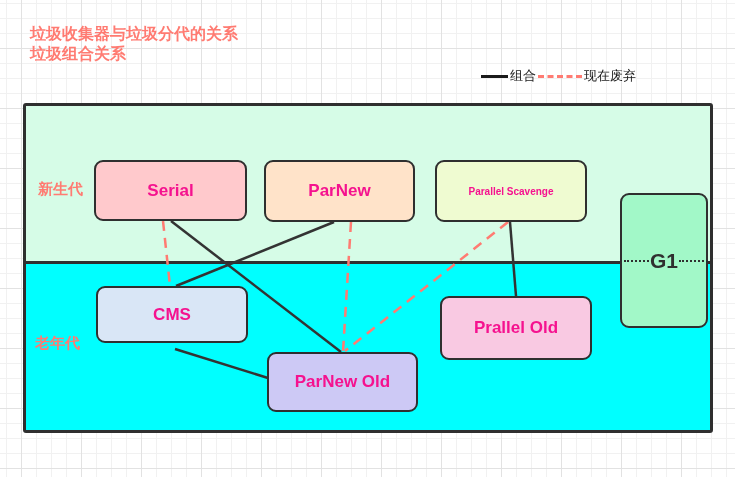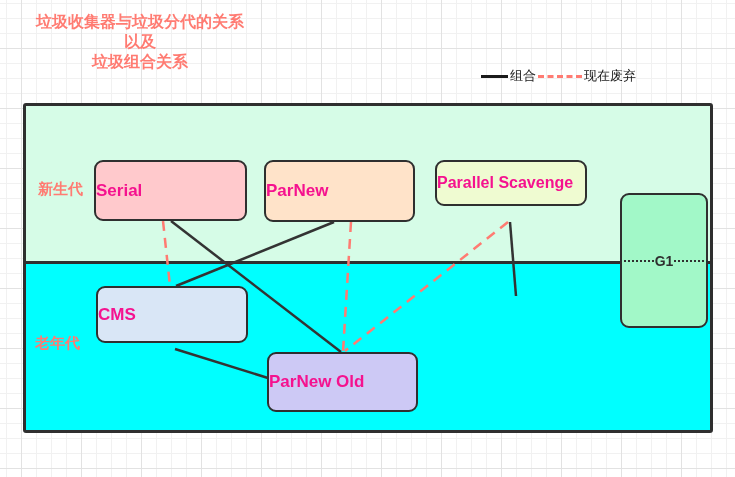--- a/index.html
+++ b/index.html
@@ -16,22 +16,22 @@
       linear-gradient(to bottom, #e2e2e2 1px, transparent 1px),
       linear-gradient(to right, #f1f1f1 1px, transparent 1px),
       linear-gradient(to bottom, #f1f1f1 1px, transparent 1px);
     background-size: 60px 60px, 60px 60px, 15px 15px, 15px 15px;
     background-position: 21px 48px, 21px 48px, 6px 3px, 6px 3px;
   }
 
   
   .title {
     position: absolute;
-    left: 30px; top: 12px; width: 220px;
-    text-align: center;
+    left: 30px; top: 24px; width: 220px;
+    text-align: left;
     color: #ff7b72;
     font-weight: 700;
     font-size: 16px;
     line-height: 20px;
   }
 
   
   .legend {
     position: absolute;
     left: 481px; top: 67px;
@@ -91,53 +91,53 @@
   .edges line.solid  { stroke: #333333; stroke-width: 2.5; }
   .edges line.dashed { stroke: #ff7b72; stroke-width: 2.5; stroke-dasharray: 10 7; }
 
   
   .node {
     position: absolute;
     border: 2.5px solid #2f2f2f;
     border-radius: 9px;
     display: flex;
     align-items: center;
+    justify-content: center;
     font-weight: 700;
     font-size: 17px;
     color: #f5128f;
     white-space: nowrap;
   }
   .node-serial            { left: 94px;  top: 160px; width: 153px; height: 61px; }
   .node-parnew            { left: 264px; top: 160px; width: 151px; height: 62px; }
-  .node-parallel-scavenge { left: 435px; top: 160px; width: 152px; height: 46px; font-size: 16px; }
+  .node-parallel-scavenge { left: 435px; top: 160px; width: 152px; height: 62px; font-size: 10px; }
   .node-cms               { left: 96px;  top: 286px; width: 152px; height: 57px; }
   .node-prallel-old       { left: 440px; top: 296px; width: 152px; height: 64px; }
   .node-serial-old        { left: 267px; top: 352px; width: 151px; height: 60px; }
   .node-g1 {
     left: 620px; top: 193px; width: 88px; height: 135px;
     color: #2f2f2f;
-    font-size: 14px;
+    font-size: 21px;
     justify-content: stretch;
     padding: 0 2px;
   }
   .node-g1 .dot-seg {
     flex: 1;
     height: 0;
     border-top: 2.5px dotted #2f2f2f;
   }
   .node-g1 .g1-text { margin: 0 1px; }
 </style>
 </head>
 <body>
 
 <div class="canvas">
 
   <div class="title">
     <div>垃圾收集器与垃圾分代的关系</div>
-    <div>以及</div>
     <div>垃圾组合关系</div>
   </div>
 
   <div class="legend">
     <span class="swatch-solid"></span>
     <span>组合</span>
     <span class="swatch-dashed"></span>
     <span>现在废弃</span>
   </div>
 
@@ -174,18 +174,21 @@
   <div class="node node-g1" style="background: rgb(162, 248, 200);">
     <span class="dot-seg"></span>
     <span class="g1-text">G1</span>
     <span class="dot-seg"></span>
   </div>
 
   <div class="node node-cms" style="background: rgb(217, 230, 246);">
     <span>CMS</span>
   </div>
 
+  <div class="node node-prallel-old" style="background: rgb(249, 201, 226);">
+    <span>Prallel Old</span>
+  </div>
 
   <div class="node node-serial-old" style="background: rgb(205, 201, 245);">
     <span>ParNew Old</span>
   </div>
 
 </div>
 
 </body></html>

